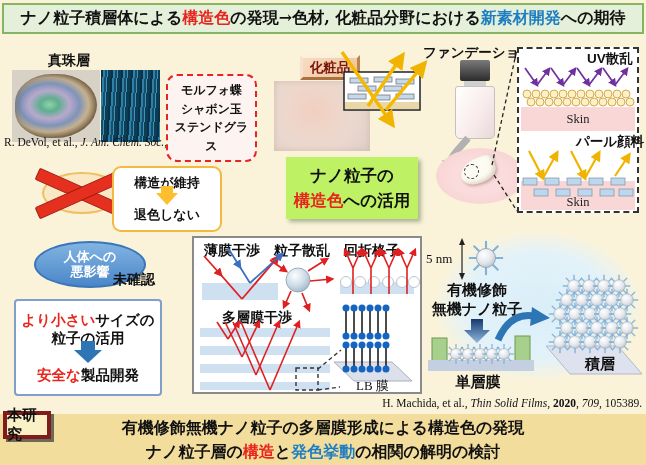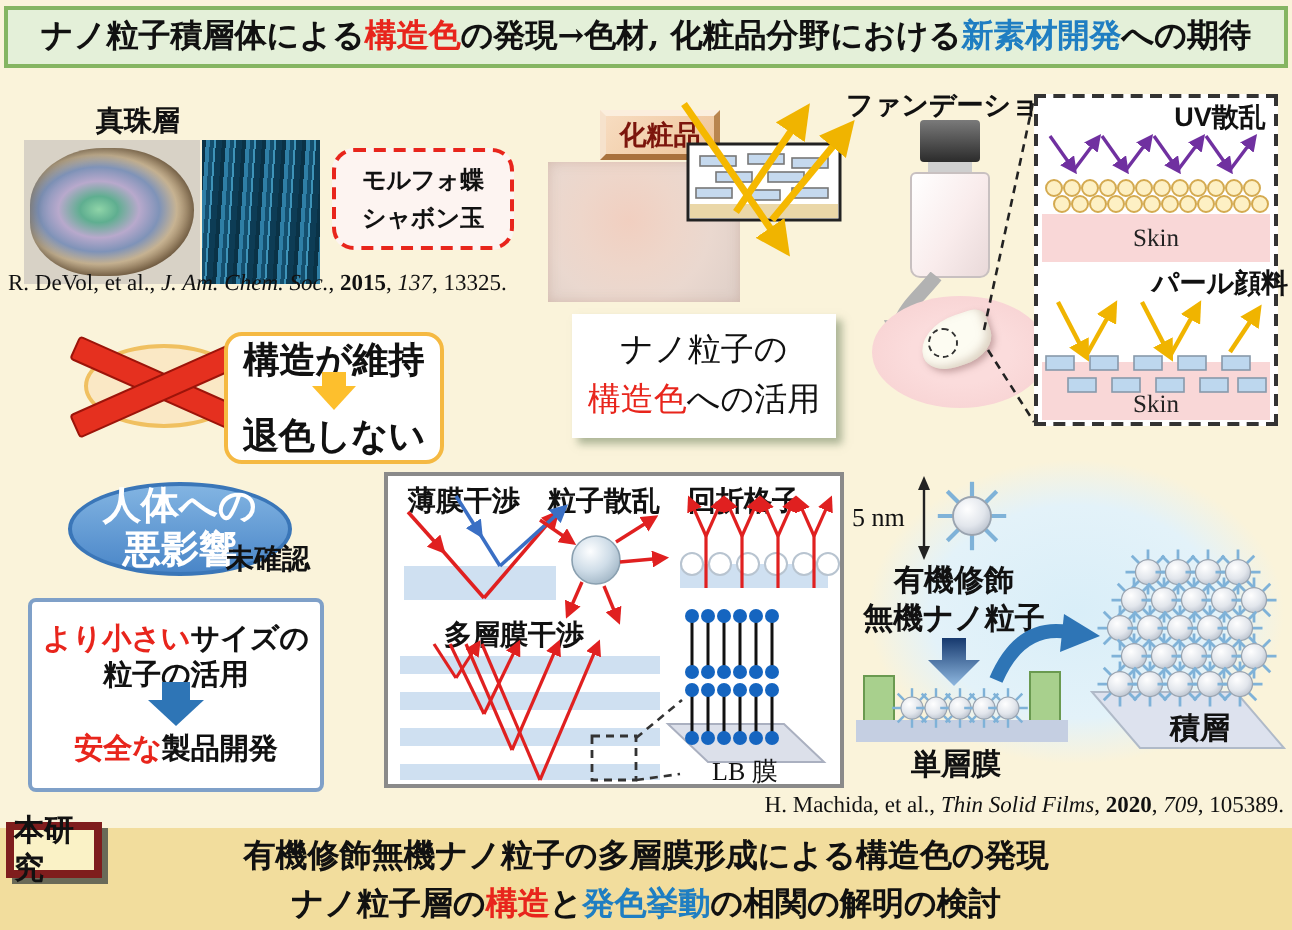--- a/index.html
+++ b/index.html
@@ -29,23 +29,23 @@
     background:#fdf4f1; padding:5px 1px; text-align:center; font-size:12px; font-weight:bold;
     color:#111; line-height:1.55; }
 
   
   .cosmetics-label { left:271px; top:55px; width:60px; height:25px; background:linear-gradient(135deg,#f7dcc0,#eec49a);
     border-top:3px solid #fbeedd; border-left:3px solid #f6e2cc; border-right:3px solid #b9854f; border-bottom:3px solid #a9713d;
     display:flex; align-items:center; justify-content:center; font-size:13.5px; font-weight:bold; color:#7c150c;margin-left:29px; }
   .skin-photo { left:274px; top:81px; width:96px; height:70px;
     background:radial-gradient(circle at 42% 42%, #f1cfc0 0%, #eed6ca 35%, #ead8cf 60%, #e2d2ca 85%, #ddcec7 100%);
     box-shadow:inset 0 0 6px rgba(180,140,120,.35); }
-  .application-box { left:286px; top:157px; width:132px; height:62px; background:#ffffff;
+  .application-box { left:286px; top:157px; width:132px; height:62px; background:#bef264;
     box-shadow:3px 3px 4px rgba(110,130,95,.55); display:flex; flex-direction:column;
-    align-items:center; justify-content:center; font-size:16.5px; font-weight:normal; color:#111; line-height:1.5; white-space:nowrap; }
+    align-items:center; justify-content:center; font-size:16.5px; font-weight:bold; color:#111; line-height:1.5; white-space:nowrap; }
 
   
   .foundation-label { left:423px; top:44px; font-size:13.5px; font-weight:bold; color:#111; white-space:nowrap; }
   .bottle { left:452px; top:60px; width:46px; height:80px; }
   .bottle-cap { position:absolute; left:8px; top:0; width:30px; height:21px;
     background:linear-gradient(180deg,#7a7a7a,#2b2b2b); border-radius:2px; }
   .bottle-neck { position:absolute; left:12px; top:21px; width:22px; height:5px; background:#cfcfcf; }
   .bottle-body { position:absolute; left:3px; top:26px; width:40px; height:53px;
     background:linear-gradient(120deg,#ffffff 0%,#f9ecec 55%,#e9d9d9 100%); border:1px solid #c8c0c0; border-radius:3px 3px 5px 5px; }
   .pink-ellipse { left:436px; top:148px; width:88px; height:56px; border-radius:50%;
@@ -65,30 +65,30 @@
   
   .dye { left:42px; top:170px; width:80px; height:46px; }
   .dye-ellipse { position:absolute; inset:2px 0; background:#fae8c5; border:2px solid #f0c060; border-radius:50%;
     display:flex; align-items:center; justify-content:center; font-size:15px; font-weight:bold; color:#d41f14; }
   .x-bar { position:absolute; left:-9px; top:17px; width:98px; height:13px; background:#e5301f; border:1px solid #9c140a; border-radius:2px; }
   .x-bar-1 { transform:rotate(24deg); } .x-bar-2 { transform:rotate(-24deg); }
 
   
   .fade-box { left:112px; top:166px; width:110px; height:66px; background:#fff; border:2.5px solid #f5b942;
     border-radius:9px; display:flex; flex-direction:column; align-items:center; justify-content:center;
-    font-size:18px; font-weight:bold; color:#111; white-space:nowrap; }
+    font-size:13px; font-weight:bold; color:#111; white-space:nowrap; }
   .arrow-down-yellow { width:0; height:0; border-left:11px solid transparent; border-right:11px solid transparent;
     border-top:12px solid #fdbf2d; margin:1px 0; position:relative; }
   .arrow-down-yellow::before { content:""; position:absolute; left:-6px; top:-19px; width:12px; height:8px; background:#fdbf2d; }
 
   
   .health-ellipse { left:34px; top:241px; width:112px; height:47px; border-radius:50%;
     background:linear-gradient(180deg,#82b4e2,#4a86c8); border:2px solid #3a76b8;
     display:flex; flex-direction:column; align-items:center; justify-content:center;
-    color:#fff; font-size:19px; font-weight:bold; line-height:1.15; }
+    color:#fff; font-size:13px; font-weight:bold; line-height:1.15; }
   .unconfirmed { left:113px; top:271px; font-size:14px; font-weight:bold; color:#111; }
 
   
   .smaller-box { left:14px; top:299px; width:148px; height:97px; background:#fff; border:2.5px solid #7fa0c8;
     border-radius:4px; display:flex; flex-direction:column; align-items:center; justify-content:center;
     font-size:14.5px; font-weight:bold; color:#111; line-height:1.25; white-space:nowrap; }
   .arrow-down-blue { width:0; height:0; border-left:14px solid transparent; border-right:14px solid transparent;
     border-top:13px solid #2e75b6; margin:2px 0 3px; position:relative; }
   .arrow-down-blue::before { content:""; position:absolute; left:-7px; top:-22px; width:14px; height:9px; background:#2e75b6; }
 
@@ -125,20 +125,21 @@
       <div class="abalone-shell"></div>
     </div>
   <div class="abs sem"></div>
   <div class="abs citation-1 serif">
     <span>R. DeVol, et al., </span><i>J. Am. Chem. Soc.</i><span>, </span><b>2015</b><span>, </span><i>137</i><span>, 13325.</span>
   </div>
 
   <div class="abs examples-box">
     <div>モルフォ蝶</div>
     <div>シャボン玉</div>
+    <div>ステンドグラス</div>
   </div>
 
   <div class="abs cosmetics-label">化粧品</div>
   <div class="abs skin-photo"></div>
 
   <svg class="abs" style="left:330px; top:48px;" width="108" height="90">
     <defs>
       <marker id="arrY" viewBox="0 0 10 10" refX="7" refY="5" markerWidth="5" markerHeight="5" orient="auto">
           <path d="M0,0 L10,5 L0,10 z" fill="#f0b400"></path>
         </marker>

